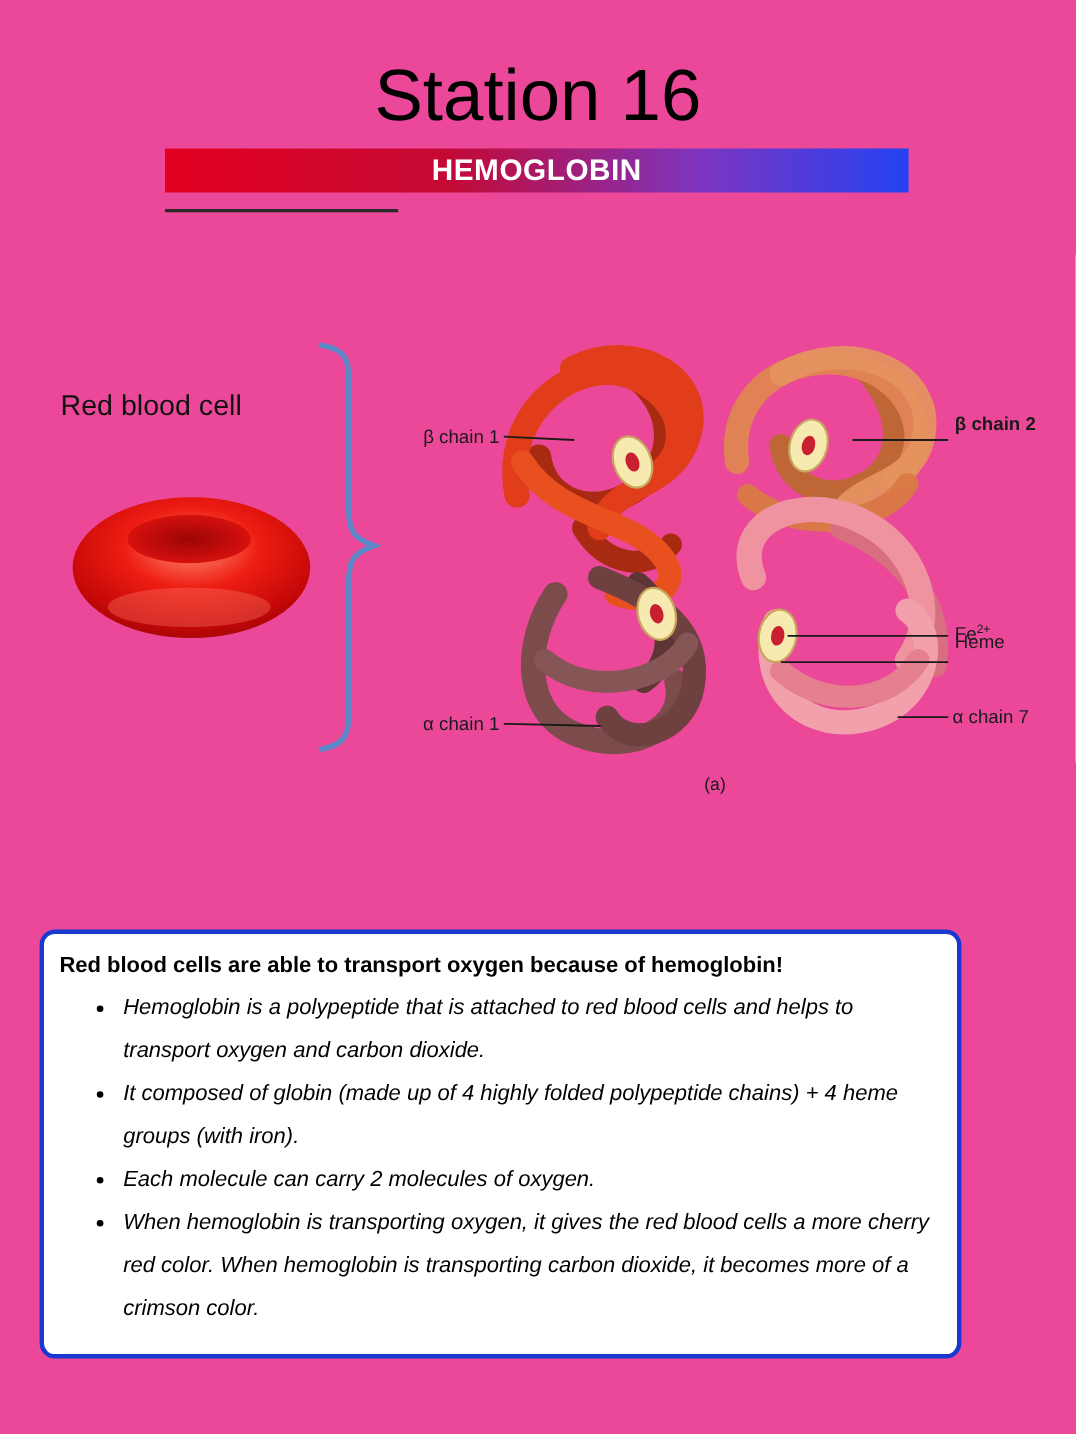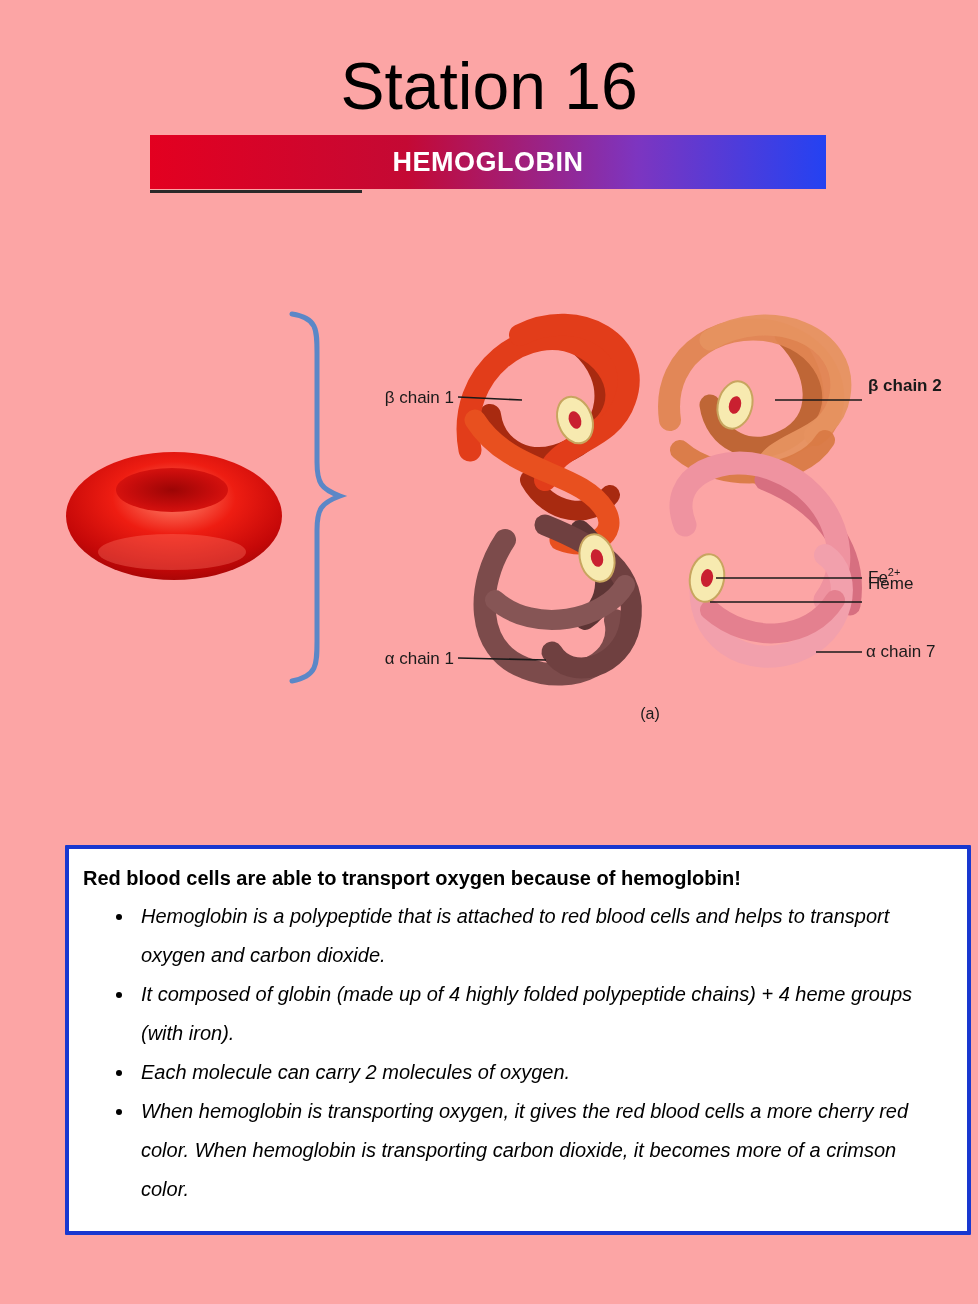--- a/index.html
+++ b/index.html
@@ -3,42 +3,42 @@
 <meta charset="utf-8">
 <style>
   html, body { margin: 0; padding: 0; background: #ffffff; }
   body { font-family: "Liberation Sans", sans-serif; color: #000; }
 
   .slide {
     position: relative;
     width: 978px;
     height: 1304px;
     margin: 0 auto;
-    background: #fca5a5;
+    background: #ec4899;
     overflow: hidden;
   }
 
   .title {
     position: absolute;
     top: 48px;
     left: 0;
     width: 100%;
     text-align: center;
     font-size: 66px;
     font-weight: 400;
     color: #000;
     letter-spacing: 0px;
   }
 
   .banner {
     position: absolute;
     left: 150px;
     top: 135px;
     width: 676px;
-    height: 54px;
+    height: 40px;
     background: linear-gradient(90deg, #e30020 0%, #c40934 38%, #7d35c0 72%, #2442f2 100%);
     display: flex;
     align-items: center;
     justify-content: center;
   }
   .banner-text {
     color: #ffffff;
     font-size: 27px;
     font-weight: 700;
     letter-spacing: 0.5px;
@@ -80,28 +80,27 @@
     width: 100px;
     text-align: center;
     font-size: 16px;
     color: #1a1a1a;
   }
 
   .info-box {
     position: absolute;
     left: 36px;
     top: 845px;
-    width: 906px;
+    width: 838px;
     box-sizing: border-box;
     min-height: 390px;
     border: 4px solid #1838d0;
-    border-radius: 1px;
+    border-radius: 14px;
     background: #ffffff;
     padding: 14px 18px 22px 14px;
-    margin-left: 29px;
   }
   .info-heading {
     font-size: 20px;
     font-weight: 700;
     line-height: 1.5;
     margin: 0;
   }
   .info-list {
     margin: 4px 0 0 0;
     padding-left: 52px;
@@ -119,20 +118,21 @@
 
 <div class="slide">
 
   <div class="title">Station 16</div>
 
   <div class="banner">
     <span class="banner-text">HEMOGLOBIN</span>
   </div>
   <div class="banner-underline"></div>
 
+  <div class="rbc-label">Red blood cell</div>
 
   <svg class="rbc-art" width="232" height="184" viewBox="0 0 232 184">
     <defs>
       <radialGradient id="rbcGrad" cx="50%" cy="36%" r="75%">
         <stop offset="0%" stop-color="#ff8a72"></stop>
         <stop offset="38%" stop-color="#ee1d12"></stop>
         <stop offset="72%" stop-color="#c50808"></stop>
         <stop offset="100%" stop-color="#8e0404"></stop>
       </radialGradient>
       <radialGradient id="dimpleGrad" cx="50%" cy="50%" r="70%">

